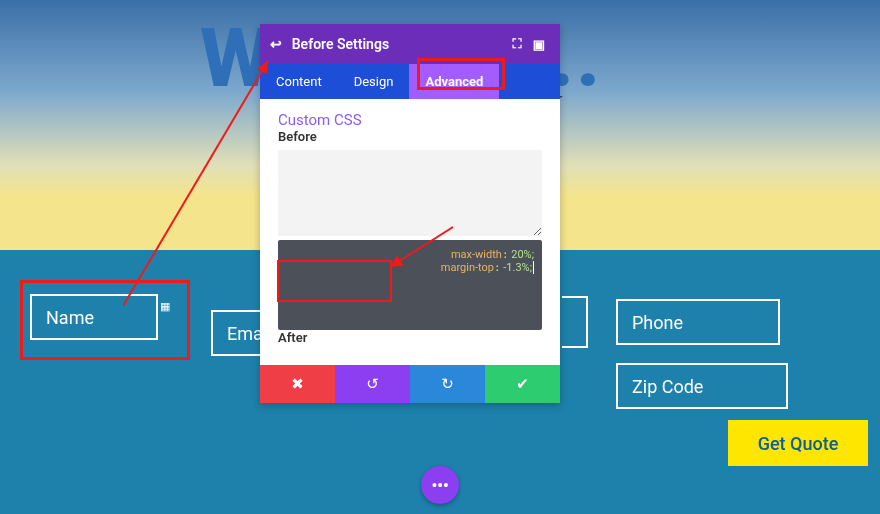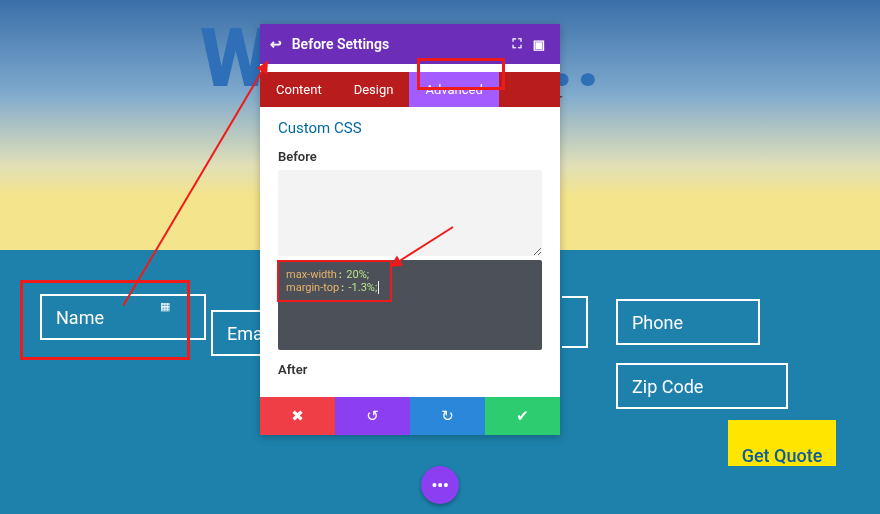--- a/index.html
+++ b/index.html
@@ -5,50 +5,50 @@
 * { box-sizing: border-box; margin: 0; padding: 0; font-family: -apple-system, "Segoe UI", Roboto, sans-serif; }
 body { width: 880px; height: 514px; overflow: hidden; position: relative; }
 
 .bg-sky { position: absolute; inset: 0; background: linear-gradient(180deg,#3a6fa8 0%,#7ea9cd 18%,#e0dfb8 32%,#f4e48c 38%); }
 .bg-sea { position: absolute; top: 250px; left: 0; right: 0; bottom: 0; background: #1d81ab; }
 
 .hero-title { position: absolute; top: 10px; left: 200px; font-size: 82px; font-weight: 800; color: #2f6fb8; letter-spacing: 2px; }
 .hero-sub   { position: absolute; top: 90px; left: 557px; font-size: 16px; color: #333; }
 
 .field { position: absolute; border: 2px solid #fff; color: #fff; font-size: 18px; padding: 10px 14px; height: 46px; display:flex; align-items:center; background: transparent; }
-.fld-name  { top: 294px; left: 40px;  width: 166px; }
+.fld-name  { top: 294px; left: 30px;  width: 128px; }
 .fld-email { top: 310px; left: 211px; width: 60px;  }
-.fld-phone { top: 299px; left: 616px; width: 144px; }
+.fld-phone { top: 299px; left: 616px; width: 164px; }
 .fld-zip   { top: 363px; left: 616px; width: 172px; }
 
-.quote-btn { position: absolute; top: 420px; left: 728px; width: 108px; height: 46px; background: #ffe600; color: #0b5ca0; display:flex; align-items:flex-end; justify-content:center; font-size: 18px; font-weight: 500; cursor: pointer; }
+.quote-btn { position: absolute; top: 420px; left: 728px; width: 140px; height: 46px; background: #ffe600; color: #0b5ca0; display:flex; align-items:center; justify-content:center; font-size: 18px; font-weight: 500; cursor: pointer; }
 
 .red-box-name { position: absolute; top: 280px; left: 20px; width: 170px; height: 80px; border: 3px solid #ef1b1b; }
 .red-box-tab  { position: absolute; top: 58px;  left: 417px; width: 88px;  height: 32px; border: 3px solid #ef1b1b; z-index: 30; }
 .red-box-css  { position: absolute; top: 260px; left: 277px; width: 115px; height: 42px; border: 2px solid #ef1b1b; z-index: 30; }
 
 .arrow1 { position: absolute; top: 56px; left: 123px; width: 150px; height: 250px; z-index: 25; pointer-events:none; }
 .arrow2 { position: absolute; top: 225px; left: 385px; width: 70px; height: 45px; z-index: 25; pointer-events:none; }
 
 
 .modal { position: absolute; top: 24px; left: 260px; width: 300px; background: #fff; box-shadow: 0 2px 8px rgba(0,0,0,.25); z-index: 20; }
 .modal-hdr { background: #6c2eb9; color: #fff; height: 40px; display:flex; align-items:center; padding: 0 10px; font-size: 14px; font-weight: 600; }
 .modal-hdr .back { margin-right: 10px; cursor:pointer; }
 .modal-hdr .spacer { flex: 1; }
 .modal-hdr .ic { width: 22px; text-align:center; cursor:pointer; font-size: 13px; }
-.tabs { background: #b91c1c; display:flex;margin-top:8px; }
+.tabs { background: #1d4ed8; display:flex; }
 .tab { color: #fff; font-size: 13px; padding: 10px 16px; cursor:pointer; }
-.tab.active { background: #a25cff; }
+.tab.active { background: #a25cff; font-weight: bold; }
 .panel { padding: 10px 18px 14px; }
-.sect-title { color: #0369a1; font-size: 15px; margin-top: 2px; }
-.lbl { font-size: 13px; color: #333; margin-top: 12px; margin-bottom: 6px; font-weight: 600; }
+.sect-title { color: #8b5cf6; font-size: 15px; margin-top: 2px; }
+.lbl { font-size: 13px; color: #333; margin-top: 0; margin-bottom: 6px; font-weight: 600; }
 .codebox { width: 100%; min-height: 86px; background: #4b5059; border-radius: 2px; color: #b7e28a; font-family: Consolas, Menlo, monospace; font-size: 11px; padding: 8px; border: none; resize: vertical; }
 .codebox.before-box { background:#f3f3f3; color:#444; }
 .codebox .kw { color: #e7b368; }
-.main-elem-box { min-height: 90px; }
+.main-elem-box { min-height: 90px; text-align: right; }
 .extra-field { position:absolute; top:296px; left:562px; width:26px; height:52px; border:2px solid #fff; border-left:none; }
 
 .btnrow { display:flex; height: 38px; }
 .btnrow > div { flex:1; display:flex; align-items:center; justify-content:center; color:#fff; font-size:15px; cursor:pointer; }
 .b-cancel { background:#ef3e46; }
 .b-undo   { background:#8b3ff0; }
 .b-redo   { background:#2b87da; }
 .b-save   { background:#2ecc71; }
 
 .fab { position:absolute; bottom:10px; left:50%; transform:translateX(-50%); width:38px; height:38px; border-radius:50%; background:#8b3ff0; color:#fff; display:flex; align-items:center; justify-content:center; font-size:16px; font-weight:bold; cursor:pointer; z-index:40; box-shadow:0 2px 4px rgba(0,0,0,.3); }

